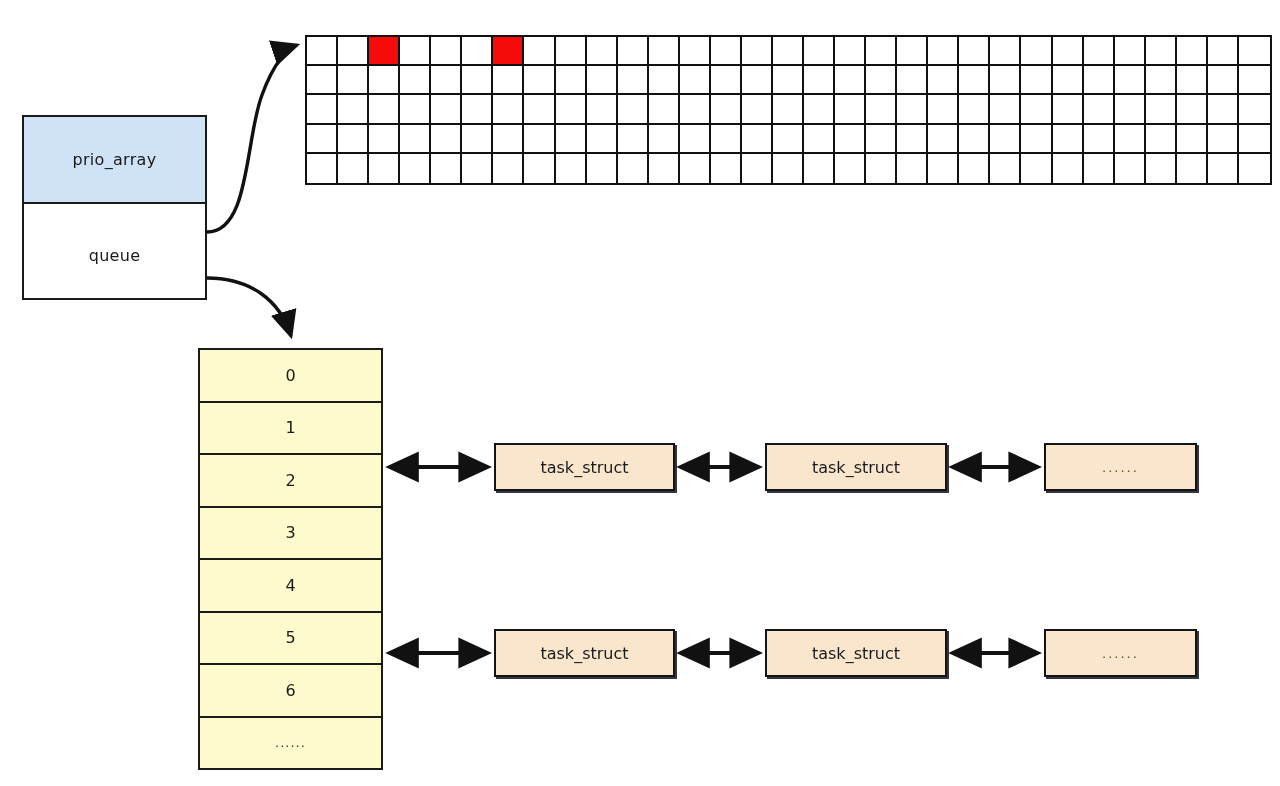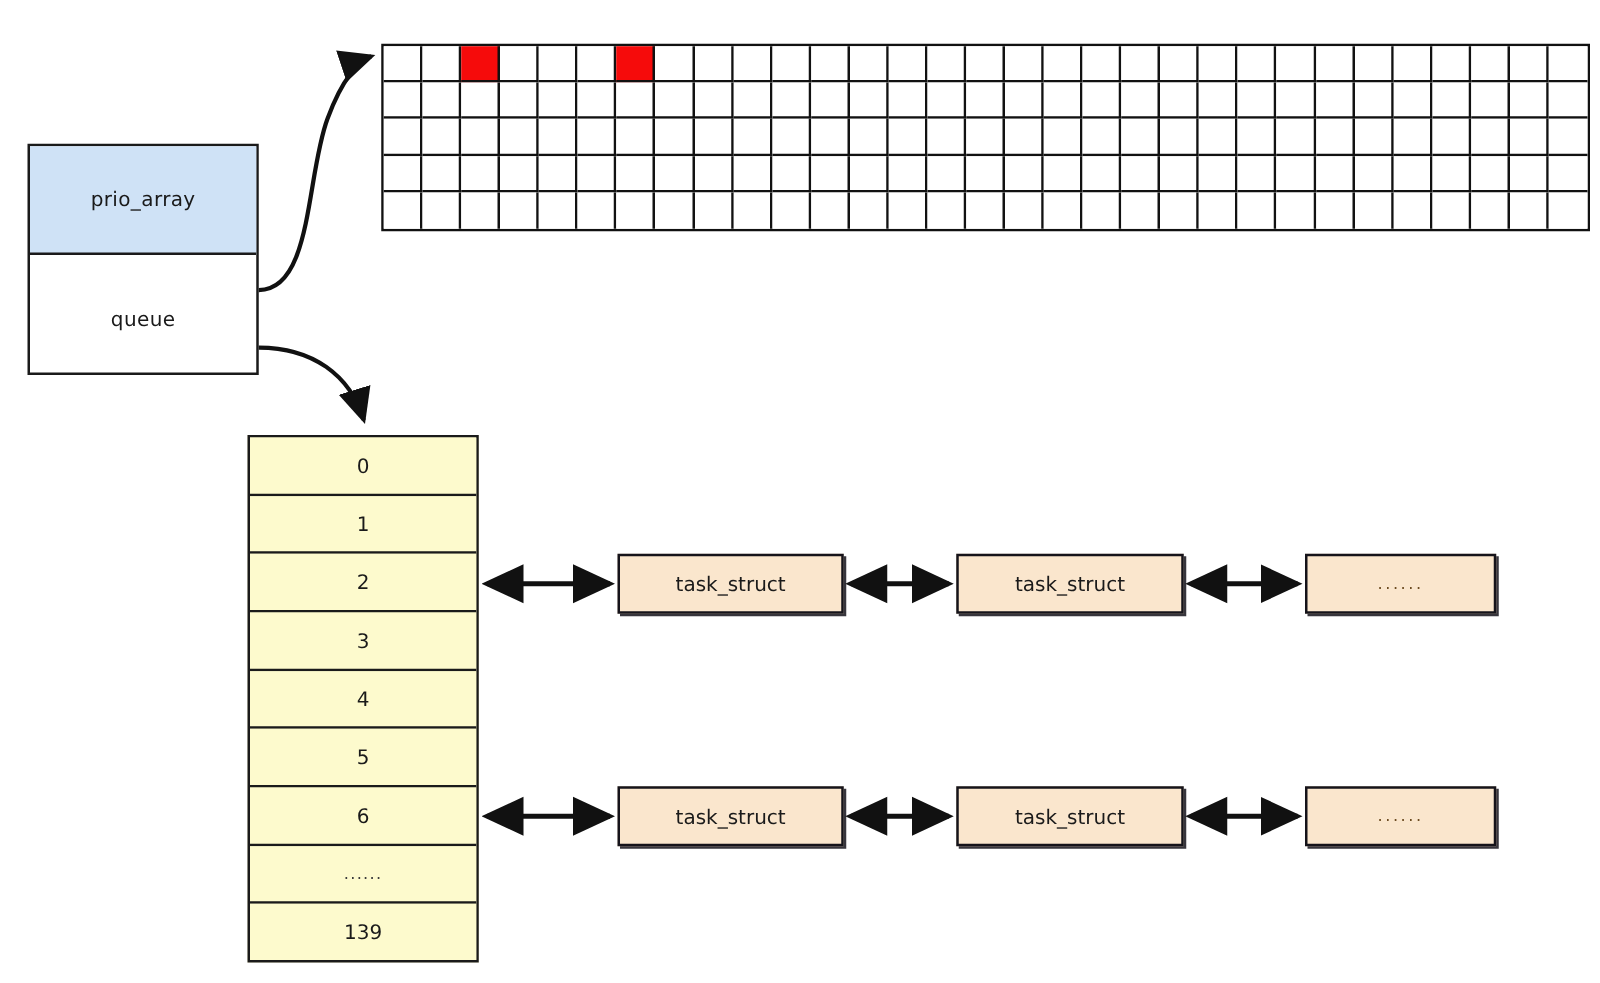--- a/index.html
+++ b/index.html
@@ -282,23 +282,20 @@
       </div>
       <div class="queue-cell">
         <span>5</span>
       </div>
       <div class="queue-cell">
         <span>6</span>
       </div>
       <div class="queue-cell ellipsis">
         <span>......</span>
       </div>
-      <div class="queue-cell">
-        <span>139</span>
-      </div>
     </div>
 
   <div id="task-nodes">
       <div class="task-node" style="left: 494px; top: 443px; width: 181px;">
         <span>task_struct</span>
       </div>
       <div class="task-node" style="left: 765px; top: 443px; width: 182px;">
         <span>task_struct</span>
       </div>
       <div class="task-node ellipsis" style="left: 1044px; top: 443px; width: 153px;">

